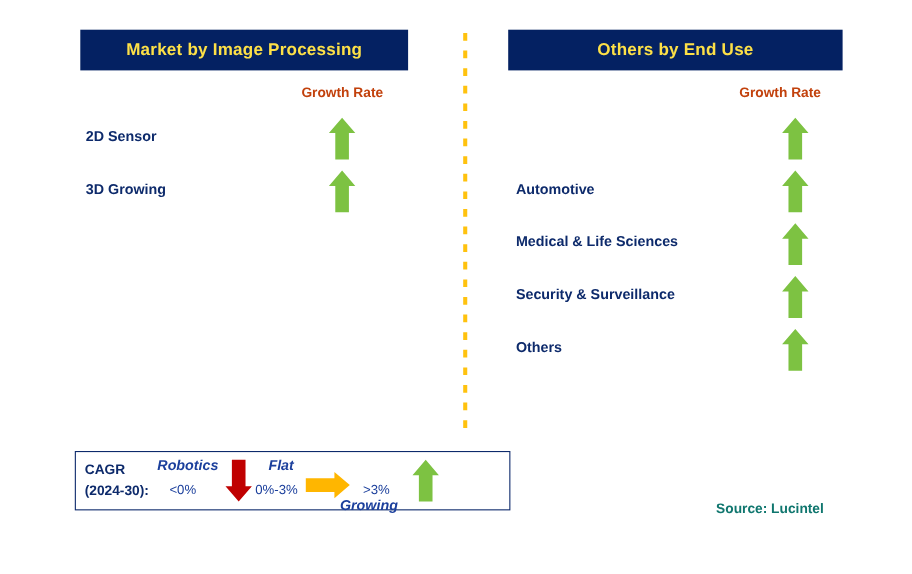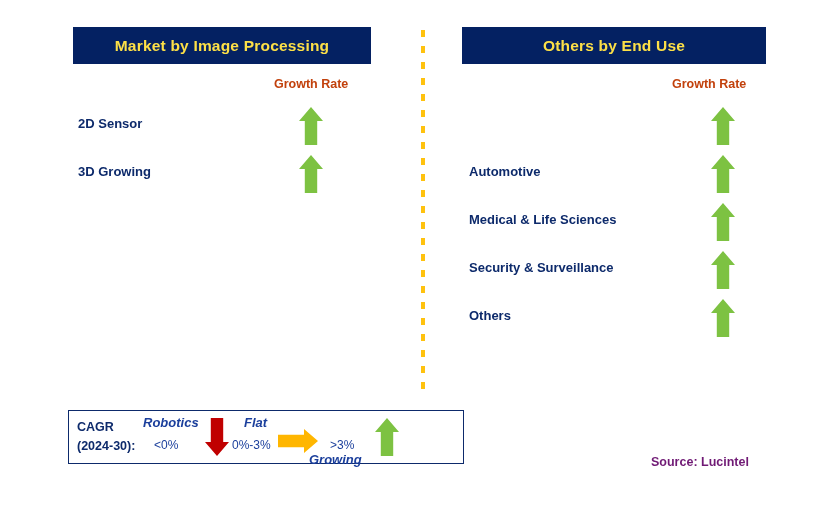--- a/index.html
+++ b/index.html
@@ -138,21 +138,21 @@
   #lg-arrow-right { left: 208px; top: 17px; }
   #lg-arrow-up    { left: 305px; top: 6px; }
 
   
   #source {
     position: absolute;
     left: 651px;
     top: 455px;
     font-size: 12.5px;
     font-weight: bold;
-    color: #701a75;
+    color: #0f766e;
     white-space: nowrap;
   }
 </style>
 </head>
 <body>
 
 <div class="stage">
 
   <div class="panel-header" id="hdr-left">
     <span>Market by Image Processing</span>

